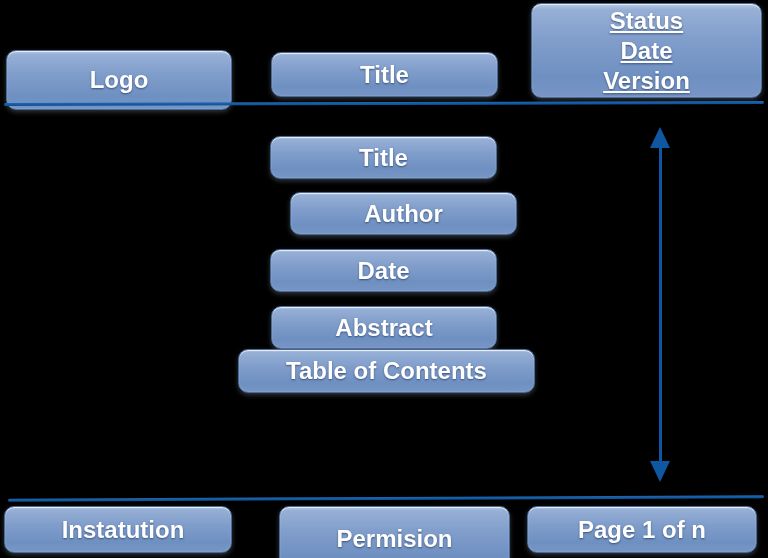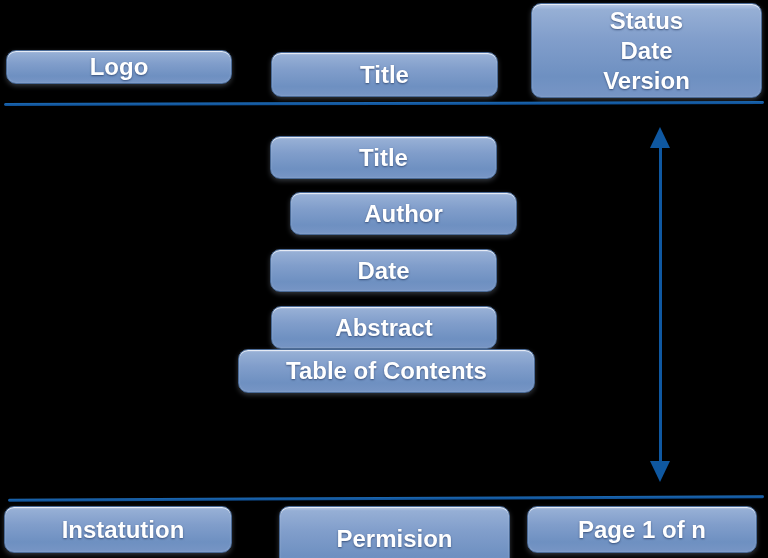--- a/index.html
+++ b/index.html
@@ -29,21 +29,21 @@
     color: #fff;
     font-size: 24px;
     font-weight: 600;
     display: flex;
     align-items: center;
     justify-content: center;
     text-align: center;
     text-shadow: 0 1px 2px rgba(25,45,85,0.65);
   }
   .gbox .lbl { display: block; line-height: 1.25; }
-  .status-lines { line-height: 30px; }
+  .status-lines { line-height: 30px; text-decoration: underline; }
 
   .hline {
     position: absolute;
     height: 3px;
     background: linear-gradient(180deg, #1d69b2 0%, #0e4f95 100%);
     border-radius: 2px;
   }
   .hline.top    { left: 4px;  top: 102px; width: 760px; transform: rotate(-0.15deg); }
   .hline.bottom { left: 8px;  top: 497px; width: 756px; transform: rotate(-0.25deg); }
 
@@ -57,21 +57,21 @@
   .arrow .head {
     position: absolute;
     width: 0; height: 0;
     border-left: 10px solid transparent;
     border-right: 10px solid transparent;
   }
   .arrow .head.up   { left: 650px; top: 127px; border-bottom: 21px solid #0f58a1; }
   .arrow .head.down { left: 650px; top: 461px; border-top:    21px solid #0f58a1; }
 
   
-  .b-logo        { left: 6px;   top: 50px;  width: 226px; height: 34px; }
+  .b-logo        { left: 6px;   top: 50px;  width: 226px; height: 60px; }
   .b-title-top   { left: 271px; top: 52px;  width: 227px; height: 45px; }
   .b-status      { left: 531px; top: 3px;   width: 231px; height: 95px; }
   .b-title-mid   { left: 270px; top: 136px; width: 227px; height: 43px; }
   .b-author      { left: 270px; top: 192px; width: 227px; height: 43px; margin-left: 20px; }
   .b-date        { left: 270px; top: 249px; width: 227px; height: 43px; }
   .b-abstract    { left: 271px; top: 306px; width: 226px; height: 43px; }
   .b-toc         { left: 238px; top: 349px; width: 297px; height: 44px; }
   .b-institution { left: 4px;   top: 506px; width: 228px; height: 47px; padding-left: 10px; }
   .b-permission  { left: 272px; top: 506px; width: 231px; height: 65px; margin-left: 7px; }
   .b-page        { left: 527px; top: 506px; width: 230px; height: 47px; }

